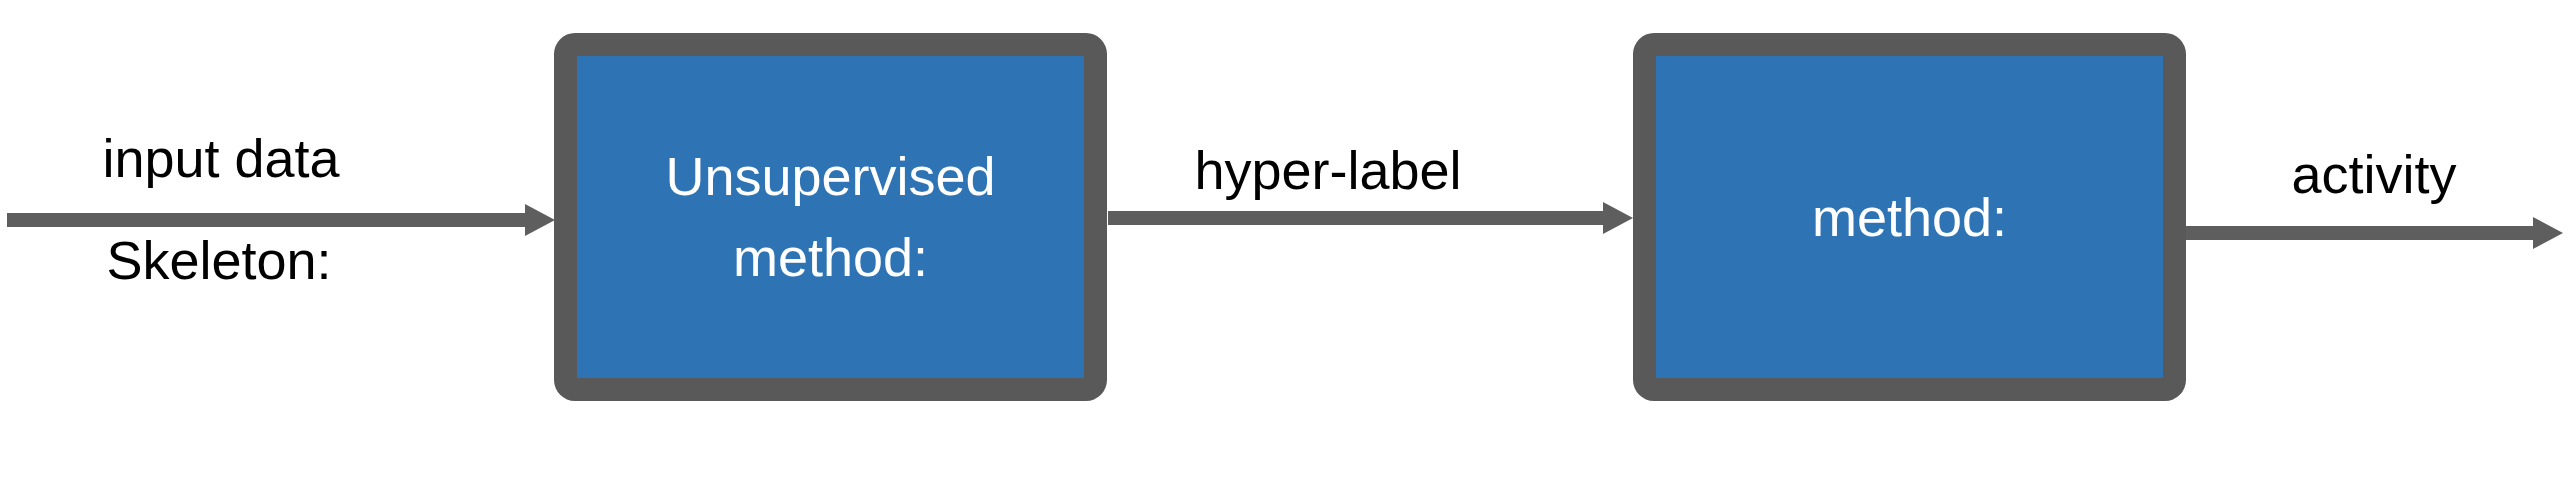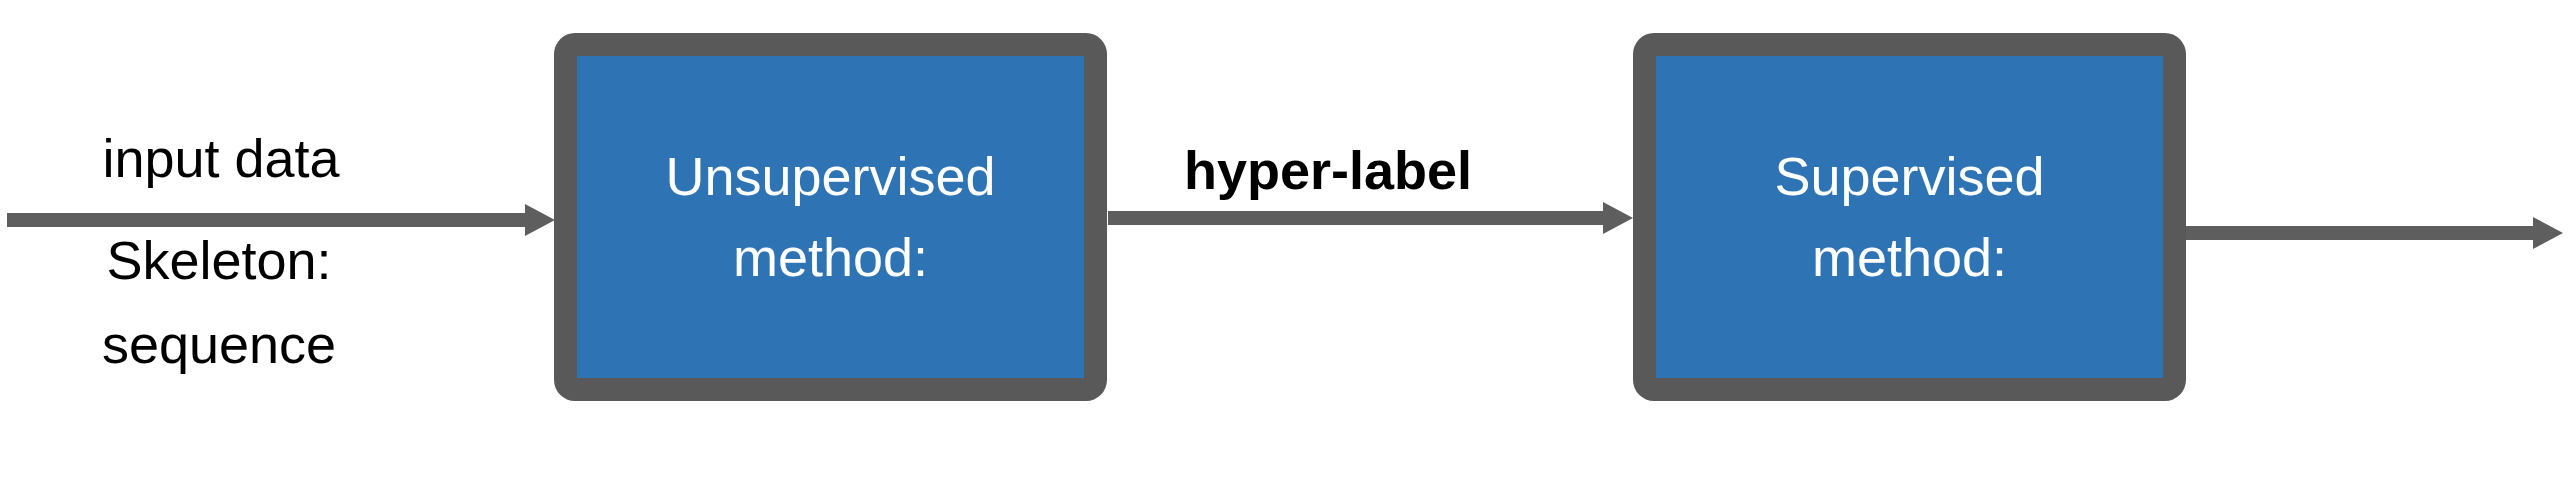--- a/index.html
+++ b/index.html
@@ -44,21 +44,21 @@
   
   .flow-label {
     position: absolute;
     font-size: 54px;
     line-height: 58px;
     color: var(--label-color);
     text-align: center;
     white-space: nowrap;
   }
   #label-input    { left: 46px;   top: 129px; width: 350px; }
-  #label-hyper    { left: 1153px; top: 141px; width: 350px; font-weight: bold; }
+  #label-hyper    { left: 1153px; top: 141px; width: 350px; }
   #label-activity { left: 2199px; top: 145px; width: 350px; }
   .sublabel {
     position: absolute;
     left: 0px;
     top: 218px;
     width: 438px;
     font-size: 54px;
     line-height: 84px;
     color: var(--label-color);
     text-align: center;
@@ -92,40 +92,39 @@
 
   <div class="flow-label" id="label-input">input data</div>
 
   <div class="arrow" id="arrow-input">
     <div class="shaft"></div>
     <div class="head"></div>
   </div>
 
   <div class="sublabel">
     <div class="line">Skeleton:</div>
-    <div class="line">sequence</div>
   </div>
 
   <div class="node" id="node-unsupervised">
     <div class="line">Unsupervised</div>
     <div class="line">method:</div>
   </div>
 
   <div class="flow-label" id="label-hyper">hyper-label</div>
 
   <div class="arrow" id="arrow-hyper">
     <div class="shaft"></div>
     <div class="head"></div>
   </div>
 
   <div class="node" id="node-supervised">
-    <div class="line">Supervised</div>
     <div class="line">method:</div>
   </div>
 
+  <div class="flow-label" id="label-activity">activity</div>
 
   <div class="arrow" id="arrow-activity">
     <div class="shaft"></div>
     <div class="head"></div>
   </div>
 
 </div>
 
 
 </body></html>

